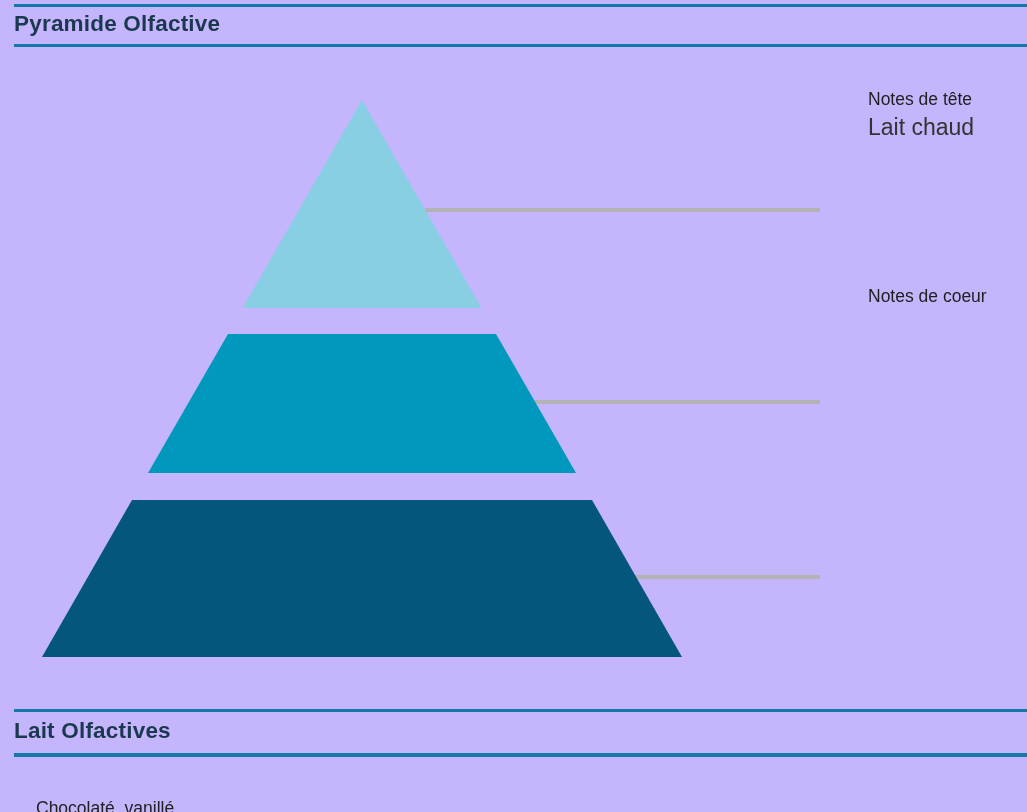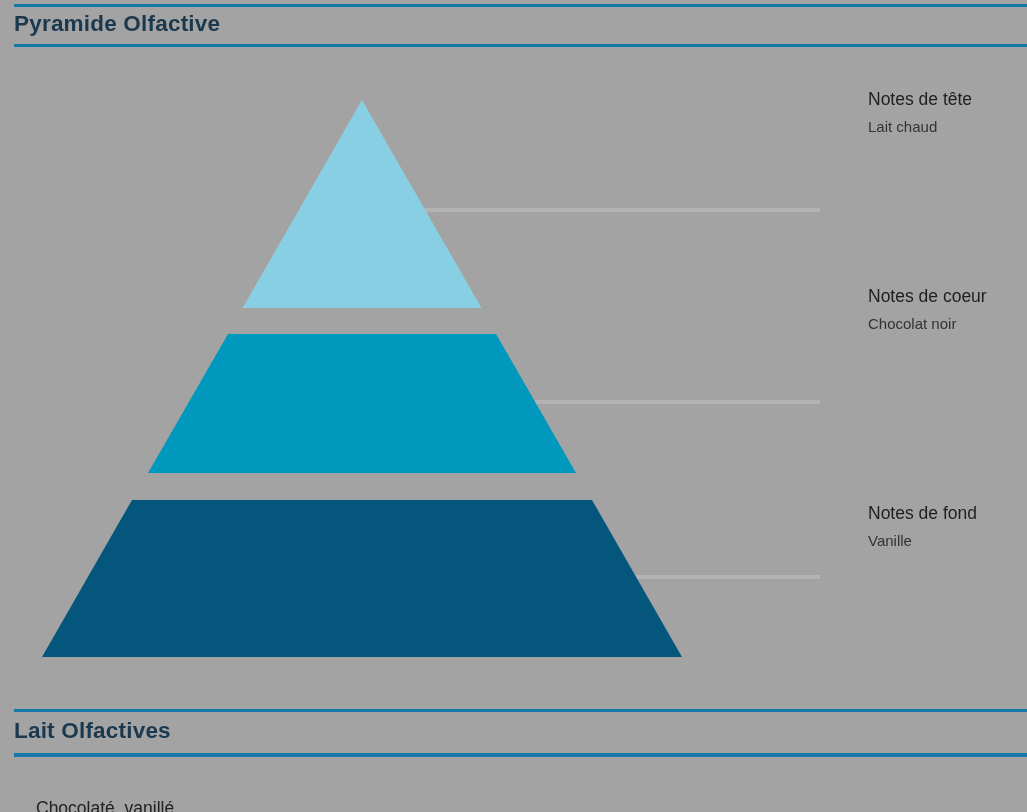--- a/index.html
+++ b/index.html
@@ -5,21 +5,21 @@
   html, body {
     margin: 0;
     padding: 0;
     background: #ffffff;
     font-family: "Liberation Sans", sans-serif;
   }
   .page {
     position: relative;
     width: 1027px;
     height: 812px;
-    background: #a3a3a3;
+    background: #c4b5fd;
     overflow: hidden;
   }
   .rule {
     position: absolute;
     left: 14px;
     right: 0;
     height: 3.5px;
     background: #1478a8;
   }
   .rule-1 { top: 3.5px; }
@@ -55,21 +55,21 @@
   .note-label-2 { top: 285px; }
   .note-label-3 { top: 502px; }
   .note-title {
     font-size: 17.5px;
     font-weight: normal;
     color: #1f1f1f;
     line-height: 22px;
     margin: 0 0 6px 0;
   }
   .note-value {
-    font-size: 15px;
+    font-size: 23px;
     color: #333333;
     line-height: 22px;
     margin: 0;
   }
   .body-text {
     position: absolute;
     left: 20px;
     top: 781px;
     margin: 16px;
     font-size: 17.5px;
@@ -94,25 +94,20 @@
     <polygon points="228,334 496,334 576,473 148,473" fill="#0098bc"></polygon>
     <polygon points="132,500 592,500 682,657 42,657" fill="#04567d"></polygon>
   </svg>
 
   <div class="note-label note-label-1">
     <div class="note-title">Notes de tête</div>
     <div class="note-value">Lait chaud</div>
   </div>
   <div class="note-label note-label-2">
     <div class="note-title">Notes de coeur</div>
-    <div class="note-value">Chocolat noir</div>
-  </div>
-  <div class="note-label note-label-3">
-    <div class="note-title">Notes de fond</div>
-    <div class="note-value">Vanille</div>
   </div>
 
   <div class="rule rule-3"></div>
   <h2 class="section-heading heading-bottom">Lait Olfactives</h2>
   <div class="rule rule-4"></div>
   <p class="body-text">Chocolaté, vanillé</p>
 
 </div>
 
 </body></html>

